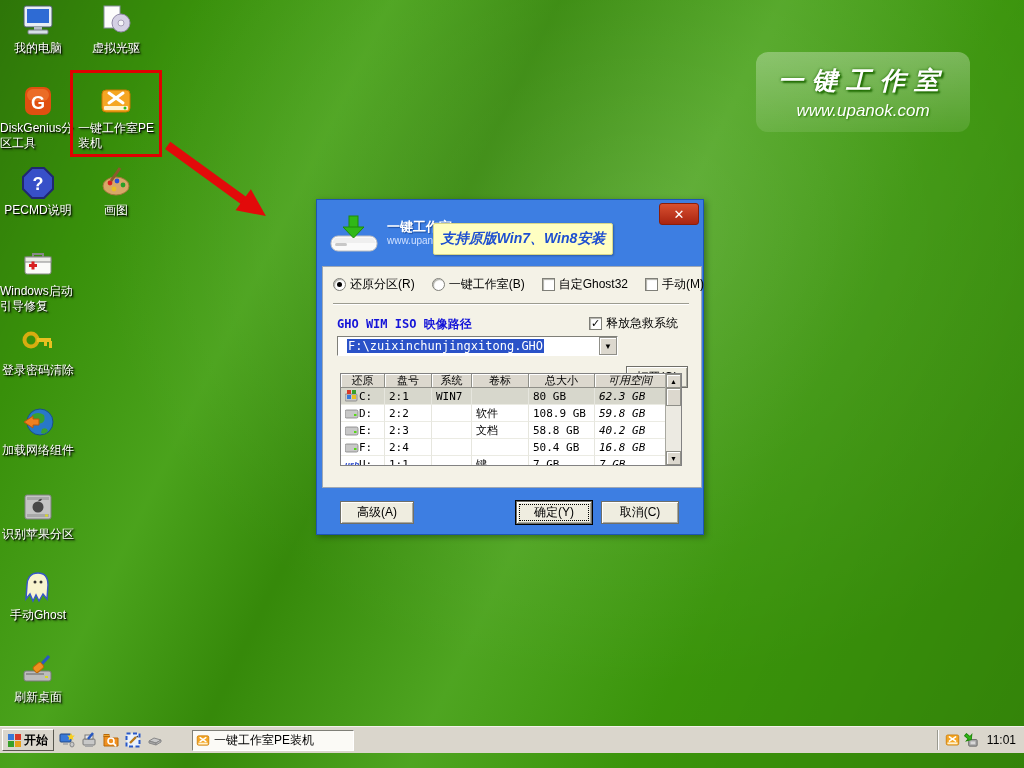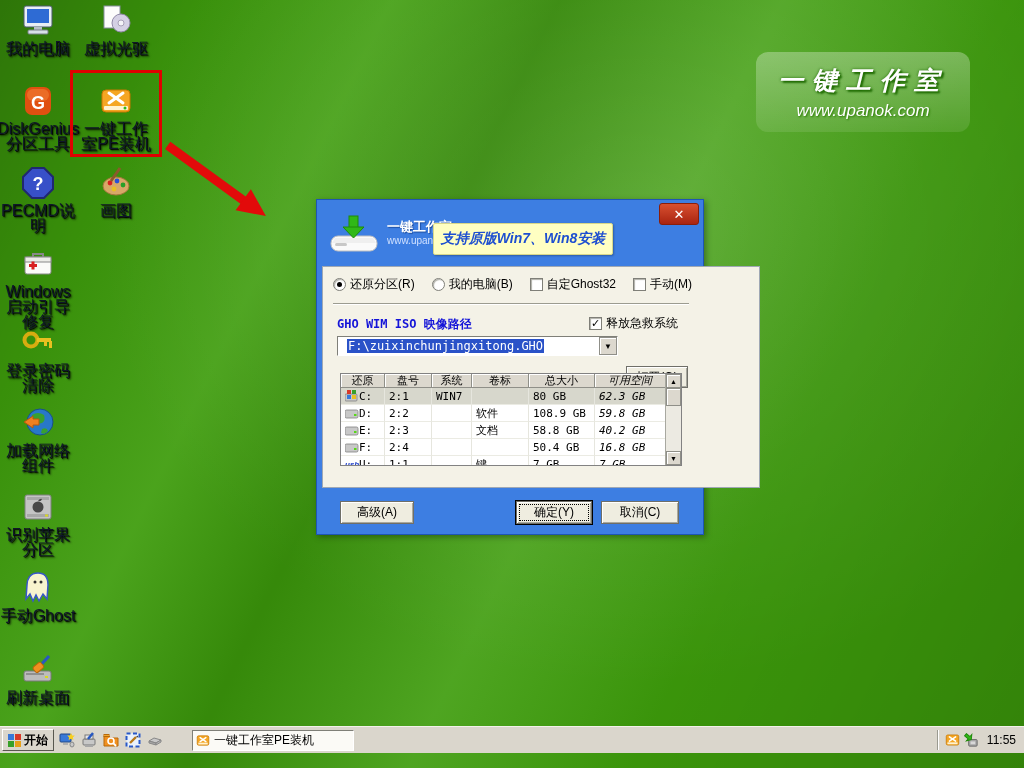--- a/index.html
+++ b/index.html
@@ -7,21 +7,21 @@
     width:1024px;height:768px;overflow:hidden;position:relative;
     font-family:"Liberation Sans","DejaVu Sans",sans-serif;
     background-color:#3D9C0B;
     background-image:
       linear-gradient(116deg, rgba(0,0,0,.25) 0%, rgba(0,0,0,.08) 14%, rgba(255,255,255,.07) 28%, rgba(0,0,0,.12) 40%, rgba(255,255,255,.09) 56%, rgba(0,0,0,.05) 72%, rgba(0,0,0,.16) 100%),
       radial-gradient(ellipse at 62% 30%, rgba(255,255,255,.12), rgba(255,255,255,0) 60%);
   }
   
   .icon-item{position:absolute;width:76px;display:flex;flex-direction:column;align-items:center;cursor:default;}
   .icon-art{width:38px;height:36px;display:flex;align-items:center;justify-content:center;}
-  .icon-label{margin-top:2px;font-size:16px;line-height:15px;color:#0f172a;text-align:center;
+  .icon-label{margin-top:2px;font-size:12px;line-height:15px;color:#ffffff;
     text-shadow:1px 1px 1px #000,2px 2px 2px rgba(0,0,0,.55);}
   
   .watermark{position:absolute;left:756px;top:52px;width:214px;height:80px;border-radius:12px;
     background:linear-gradient(180deg, rgba(255,255,255,.30), rgba(255,255,255,.10));
     display:flex;flex-direction:column;align-items:center;justify-content:center;}
   .wm-title{font-size:25px;font-weight:bold;font-style:italic;color:#fff;letter-spacing:9px;
     text-shadow:0 0 3px #1E6A00,2px 2px 2px #1E6A00;}
   .wm-url{font-size:17px;font-style:italic;color:#fff;margin-top:4px;text-shadow:1px 1px 2px #2A7A00;}
   
   .red-box{position:absolute;left:70px;top:70px;width:92px;height:87px;border:3px solid #E00000;box-sizing:border-box;}
@@ -34,21 +34,21 @@
   .close-btn{position:absolute;right:4px;top:3px;width:38px;height:20px;
     background:linear-gradient(180deg,#D85030,#A92410);border:1px solid #8A1E0A;border-radius:3px;
     color:#fff;font-weight:bold;font-size:13px;display:flex;align-items:center;justify-content:center;cursor:pointer;}
   .dlg-logo{position:absolute;left:10px;top:14px;}
   .dlg-logo-text{position:absolute;left:70px;top:20px;line-height:1;}
   .dlg-logo-title{font-size:13px;font-weight:bold;color:#fff;text-shadow:1px 1px 1px #1A4A9C;}
   .dlg-logo-url{font-size:10px;color:#CFE0FF;margin-top:3px;}
   .banner{position:absolute;left:116px;top:23px;width:178px;height:30px;background:#FFFFC2;
     border:1px solid #D8D88A;border-radius:2px;display:flex;align-items:center;justify-content:center;
     font-size:14px;font-weight:bold;font-style:italic;color:#1E4FD0;box-shadow:1px 1px 2px rgba(0,0,0,.25);}
-  .panel{position:absolute;left:5px;top:66px;width:438px;height:222px;background:#F4F2E7;
+  .panel{position:absolute;left:5px;top:66px;width:380px;height:222px;background:#F4F2E7;
     border:1px solid #9FA8B4;box-sizing:border-box;}
   .opts-row{position:absolute;left:10px;top:8px;height:18px;display:flex;align-items:center;gap:17px;color:#000;}
   .opt{display:flex;align-items:center;gap:4px;white-space:nowrap;cursor:default;}
   .radio{width:11px;height:11px;border-radius:50%;background:#fff;border:1px solid #7F7F78;
     box-shadow:inset 1px 1px 1px #B0B0A8;position:relative;}
   .radio.on::after{content:"";position:absolute;left:3px;top:3px;width:5px;height:5px;border-radius:50%;background:#000;}
   .cbox{width:11px;height:11px;background:#fff;border:1px solid #7F7F78;box-shadow:inset 1px 1px 1px #B0B0A8;
     display:flex;align-items:center;justify-content:center;font-size:11px;font-weight:bold;color:#000;line-height:1;}
   .sep{position:absolute;left:10px;top:36px;width:356px;height:0;border-top:1px solid #9C9C90;border-bottom:1px solid #fff;}
   .path-label{position:absolute;left:14px;top:49px;color:#1414D8;font-weight:bold;
@@ -274,21 +274,21 @@
   <div class="banner">支持原版Win7、Win8安装</div>
 
   <div class="panel">
     <div class="opts-row">
       <div class="opt">
         <span class="radio on"></span>
         <span>还原分区(R)</span>
       </div>
       <div class="opt">
         <span class="radio"></span>
-        <span>我的电脑(B)</span>
+        <span>一键工作室(B)</span>
       </div>
       <div class="opt">
         <span class="cbox"></span>
         <span>自定Ghost32</span>
       </div>
       <div class="opt">
         <span class="cbox"></span>
         <span>手动(M)</span>
       </div>
     </div>
@@ -484,15 +484,15 @@
           </g>
         </svg>
     </div>
     <div class="tray-ico">
       <svg width="15" height="15" viewBox="0 0 16 16">
           <rect x="5" y="7" width="9" height="7" rx="1" fill="#A8A8A8" stroke="#686868"></rect>
           <rect x="7" y="9" width="5" height="3" fill="#D8D8D8"></rect>
           <polygon points="1,6 6,6 6,9 9,4.5 6,0 6,3 1,3" transform="rotate(40 5 4)" fill="#30B818" stroke="#1E8A08"></polygon>
         </svg>
     </div>
-    <div class="clock">11:55</div>
+    <div class="clock">11:01</div>
   </div>
 </div>
 
 </body></html>

